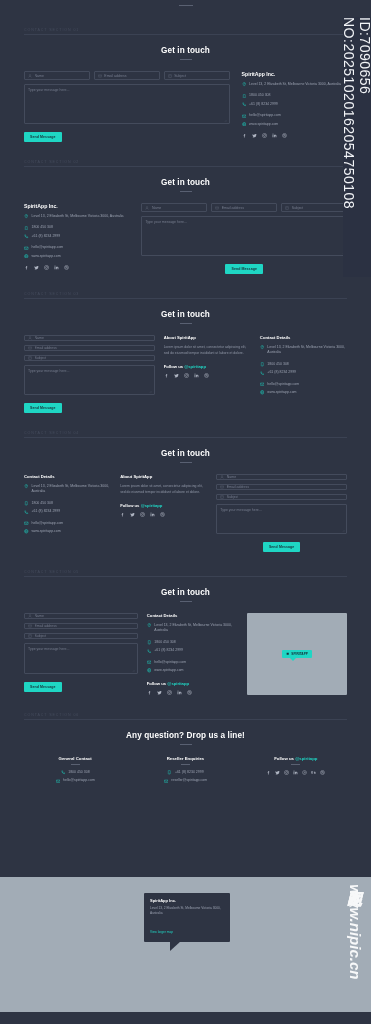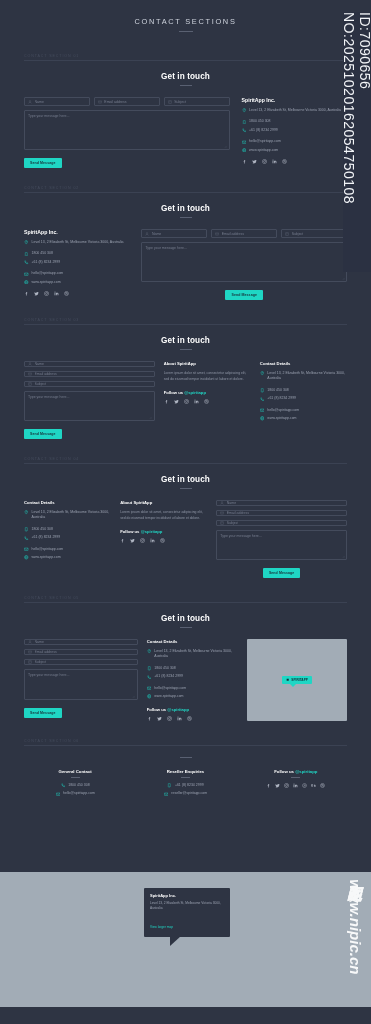--- a/index.html
+++ b/index.html
@@ -133,21 +133,20 @@
     writing-mode: vertical-rl; color: #ffffff; font-size: 15px; font-weight: bold;
     font-style: italic; opacity: .92;
   }
 </style>
 </head>
 <body>
 
 <div class="page">
 
   <div>
-    <div class="page-title">CONTACT SECTIONS</div>
     <div class="title-rule"></div>
   </div>
 
   <div class="section" style="margin-top:22px">
     <div class="sec-tag">CONTACT SECTION 01</div>
     <div class="sec-title">Get in touch</div>
     <div class="sec-rule"></div>
 
     <div style="display:flex; gap:12px; margin-top:6px">
       <div style="flex:1.95">
@@ -839,20 +838,21 @@
               </svg>
             </span>
           <span>SPIRITAPP</span>
         </div>
       </div>
     </div>
   </div>
 
   <div class="section" style="margin-top:18px">
     <div class="sec-tag">CONTACT SECTION 06</div>
+    <div class="sec-title">Any question? Drop us a line!</div>
     <div class="sec-rule"></div>
 
     <div class="cta-cols" style="margin-top:9px">
       <div class="cta-col">
         <div class="cta-h">General Contact</div>
         <div class="cta-rule"></div>
         <div class="cta-line">
           <span class="info-ico">
               <svg viewBox="0 0 16 16">
                 <path d="M3 2.5l2.6.6 1 2.6L4.9 7.1a9 9 0 004 4l1.4-1.7 2.6 1 .6 2.6c-5.4 1.4-11.9-5.1-10.5-10.5z" fill="none" stroke="#1fd6c4" stroke-width="1.4" stroke-linejoin="round"></path>

